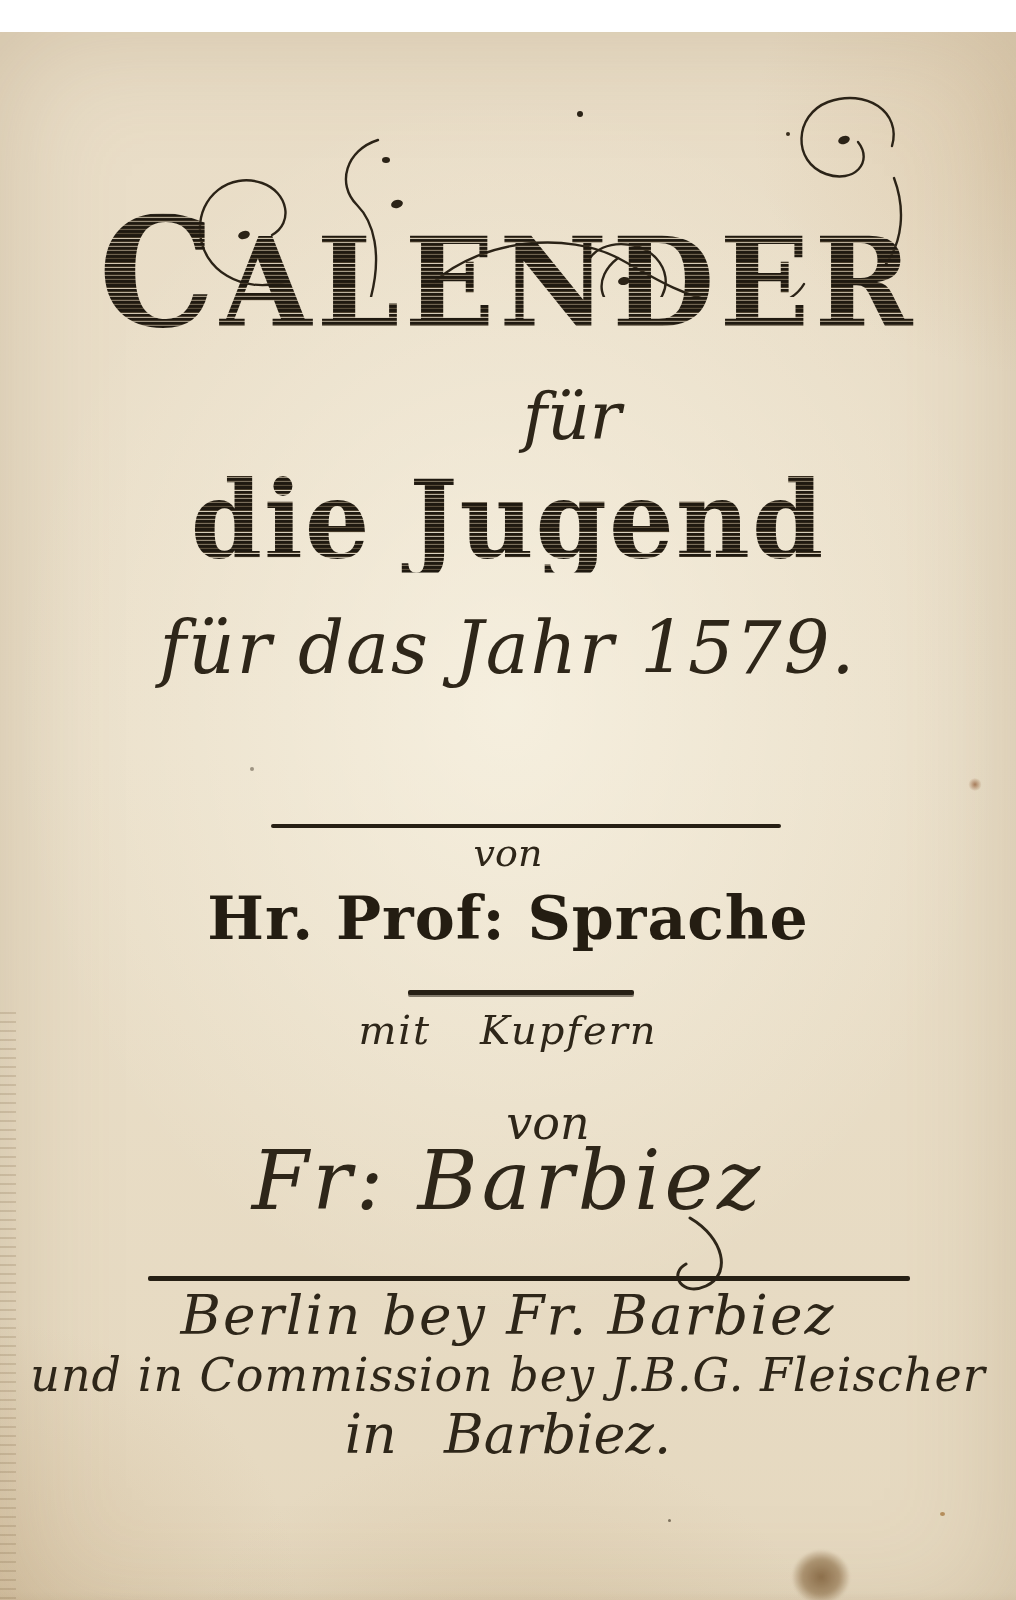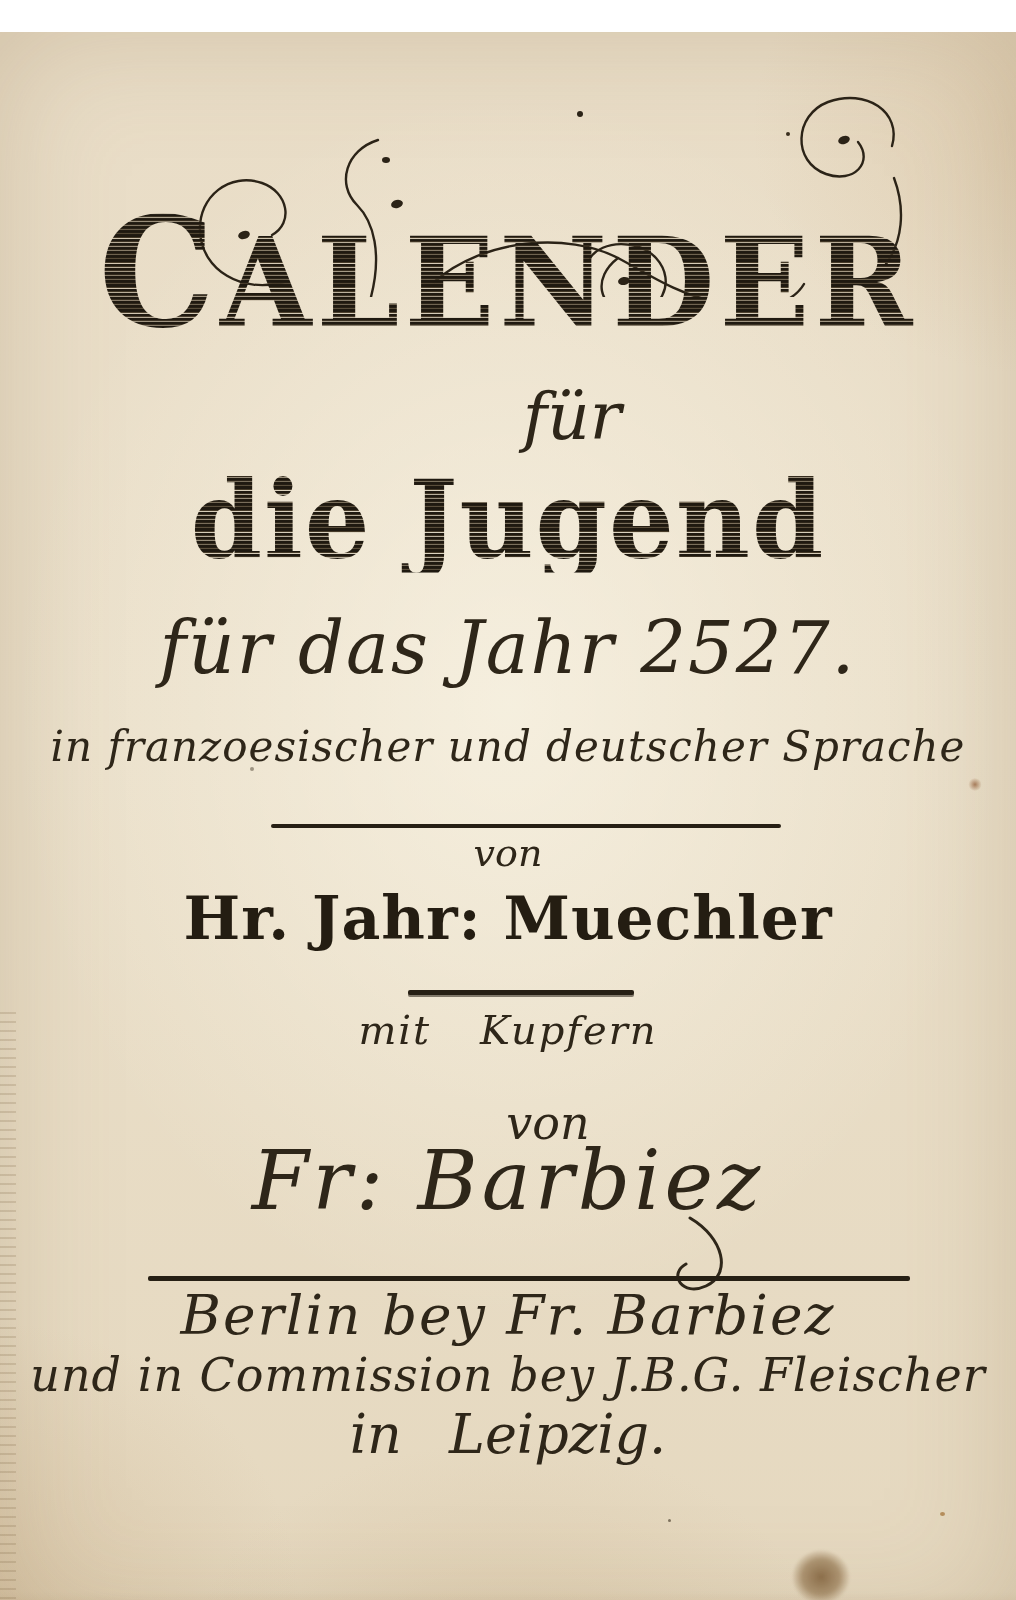--- a/index.html
+++ b/index.html
@@ -125,49 +125,48 @@
       <ellipse cx="430" cy="32" rx="3" ry="3"></ellipse>
     </g>
   </svg>
 
   <div class="abs title engraved">CALENDER</div>
 
   <div class="abs script fuer">für</div>
 
   <div class="abs subject engraved">die Jugend</div>
 
-  <div class="abs script yearline">für das Jahr 2527.</div>
+  <div class="abs script yearline">für das Jahr 1579.</div>
 
-  <div class="abs script language">in franzoesischer und deutscher Sprache</div>
 
   <div class="rule rule1"></div>
 
   <div class="abs script von1">von</div>
 
-  <div class="abs author">Hr. Jahr: Muechler</div>
+  <div class="abs author">Hr. Prof: Sprache</div>
 
   <div class="rule rule2"></div>
 
   <div class="abs script kupfern">mit Kupfern</div>
 
   <div class="abs script von2">von</div>
 
   <div class="abs script engraver">Fr: Barbiez</div>
 
   <svg class="barbiez-tail" width="160" height="110" viewBox="0 0 160 110">
     <path d="M 70 6 C 104 26, 112 62, 86 74 C 62 85, 48 62, 66 52" fill="none" stroke="#2e2619" stroke-width="3" stroke-linecap="round"></path>
   </svg>
 
   <div class="rule rule3"></div>
 
   <div class="abs script imprint2">und in Commission bey J.B.G. Fleischer</div>
 
   <div class="abs script imprint1">Berlin bey Fr. Barbiez</div>
 
-  <div class="abs script imprint3">in Leipzig.</div>
+  <div class="abs script imprint3">in Barbiez.</div>
 
   <div class="stain stain-large"></div>
   <div class="stain stain-dot"></div>
   <div class="speck speck1"></div>
   <div class="speck speck2"></div>
   <div class="speck speck3"></div>
   <div class="speck speck4"></div>
   <div class="edge-striations"></div>
   <div class="bottom-shade"></div>
 

